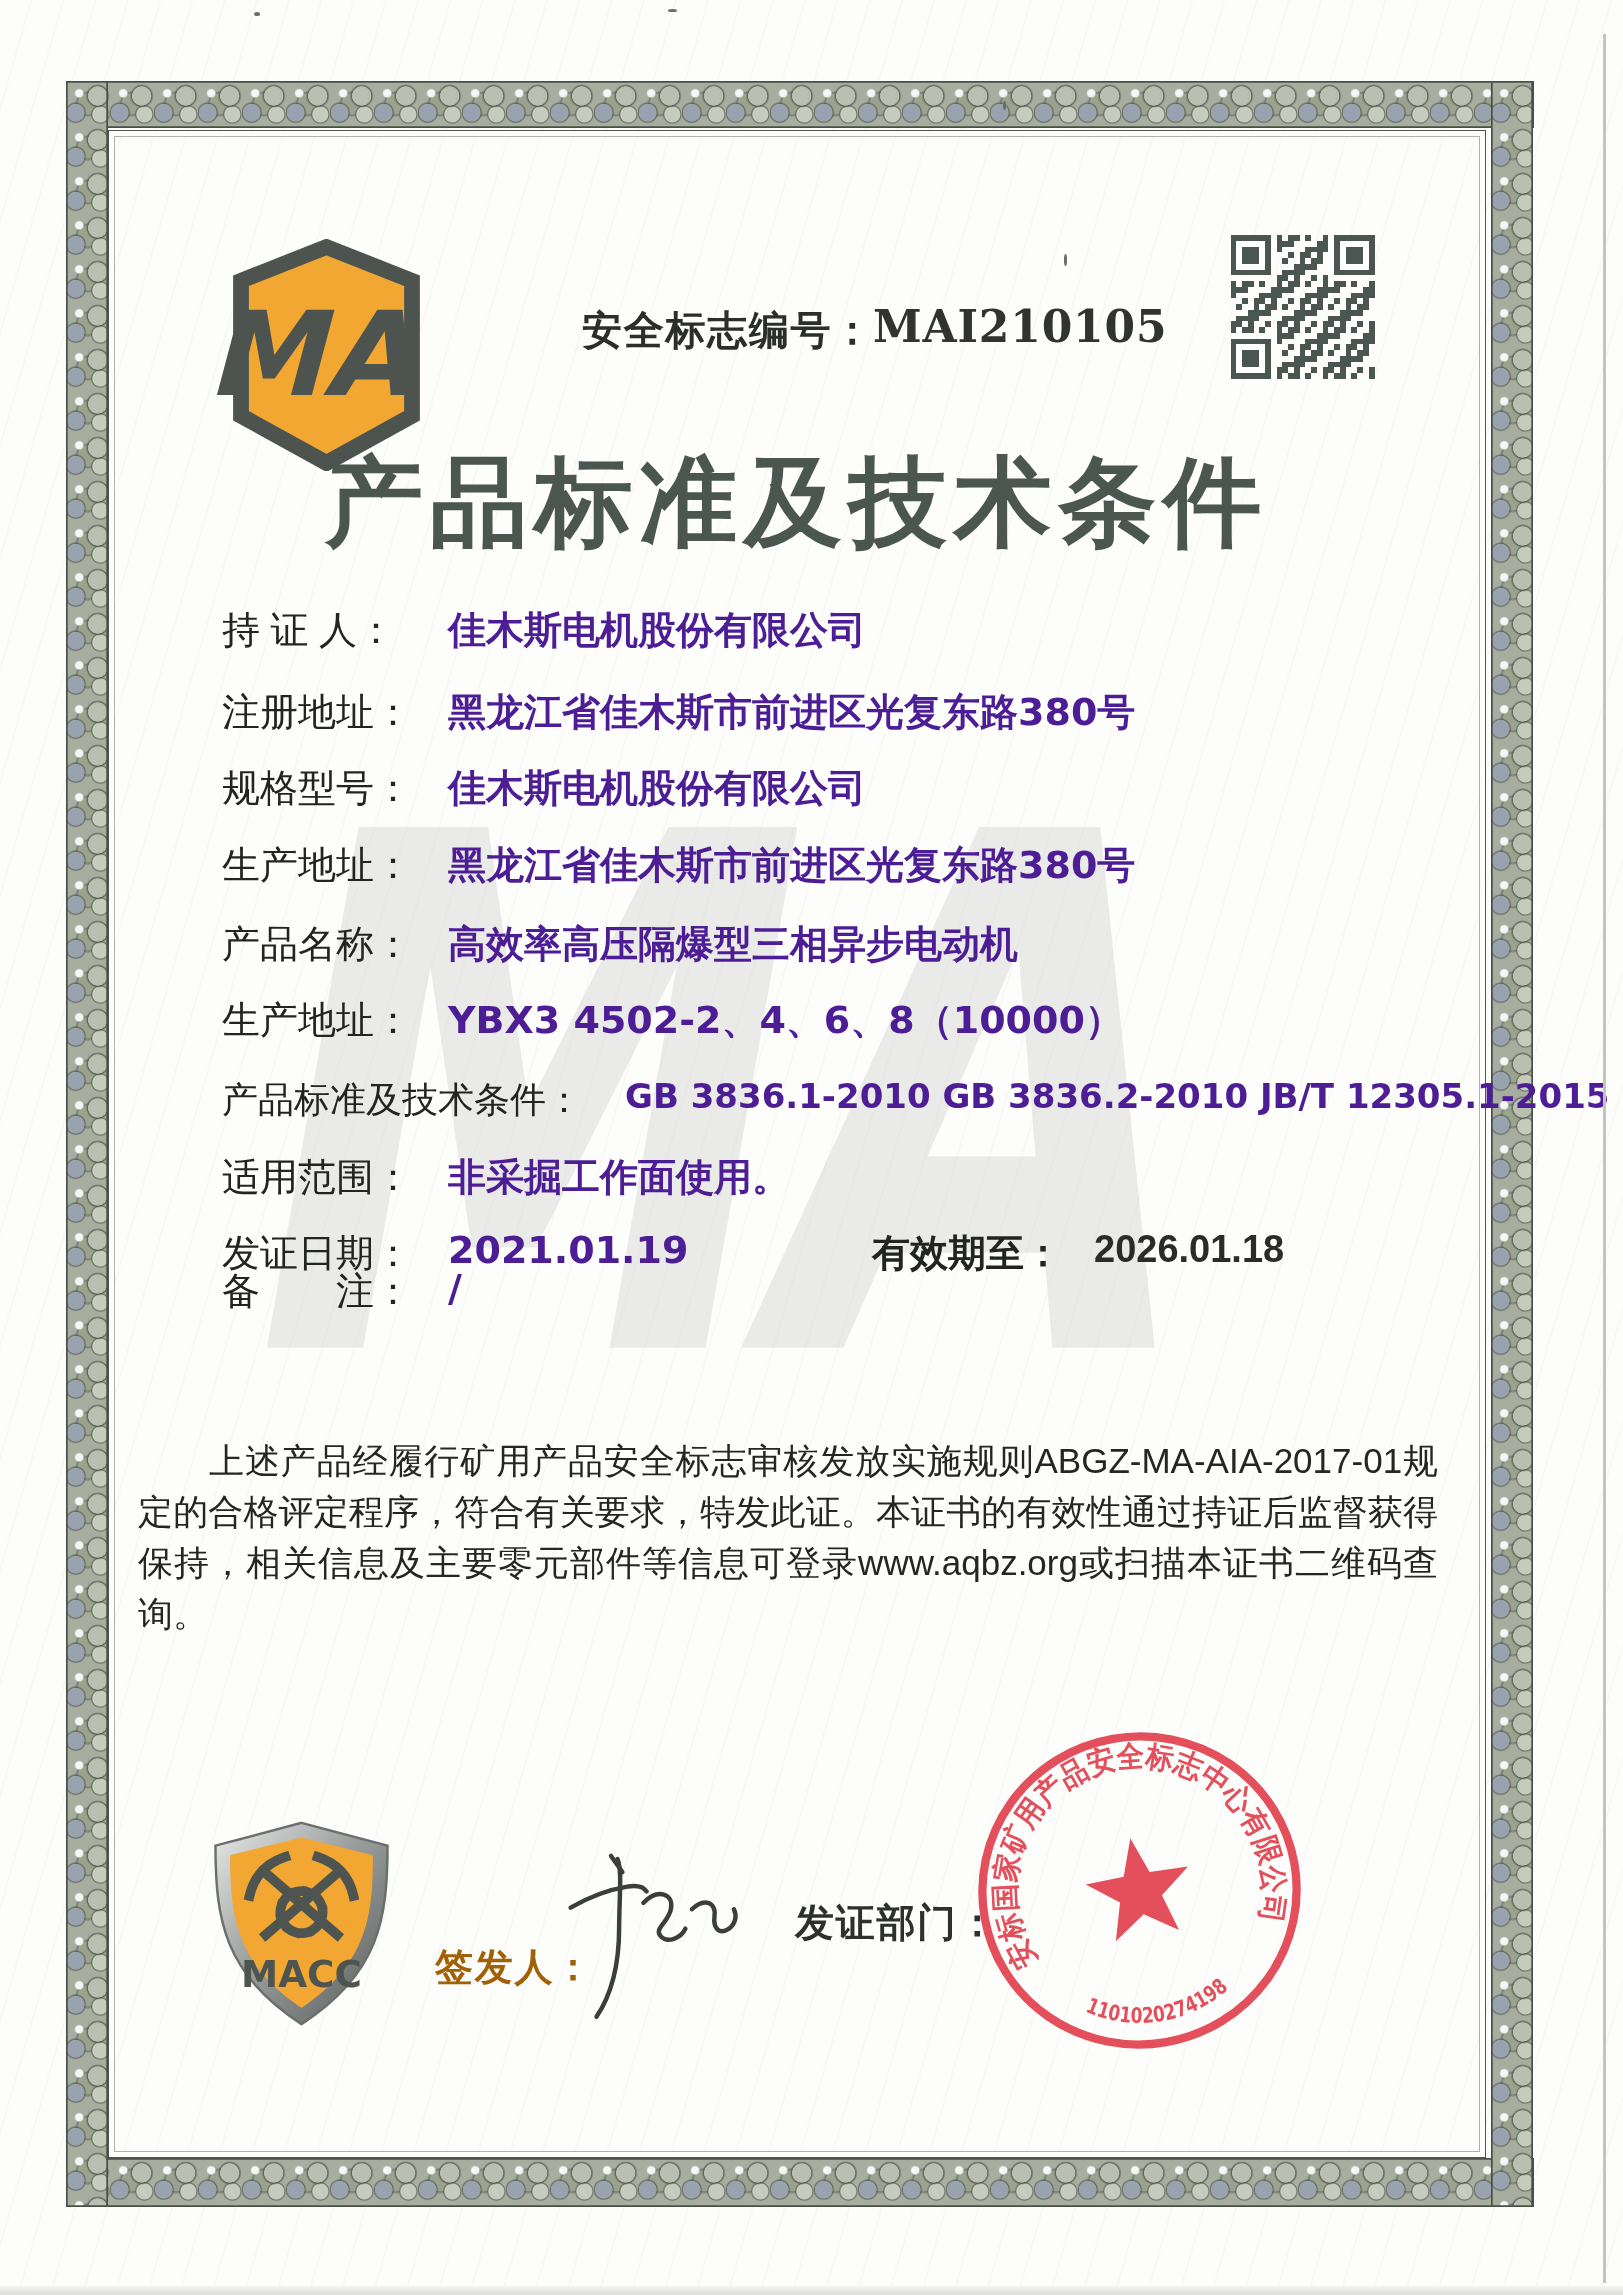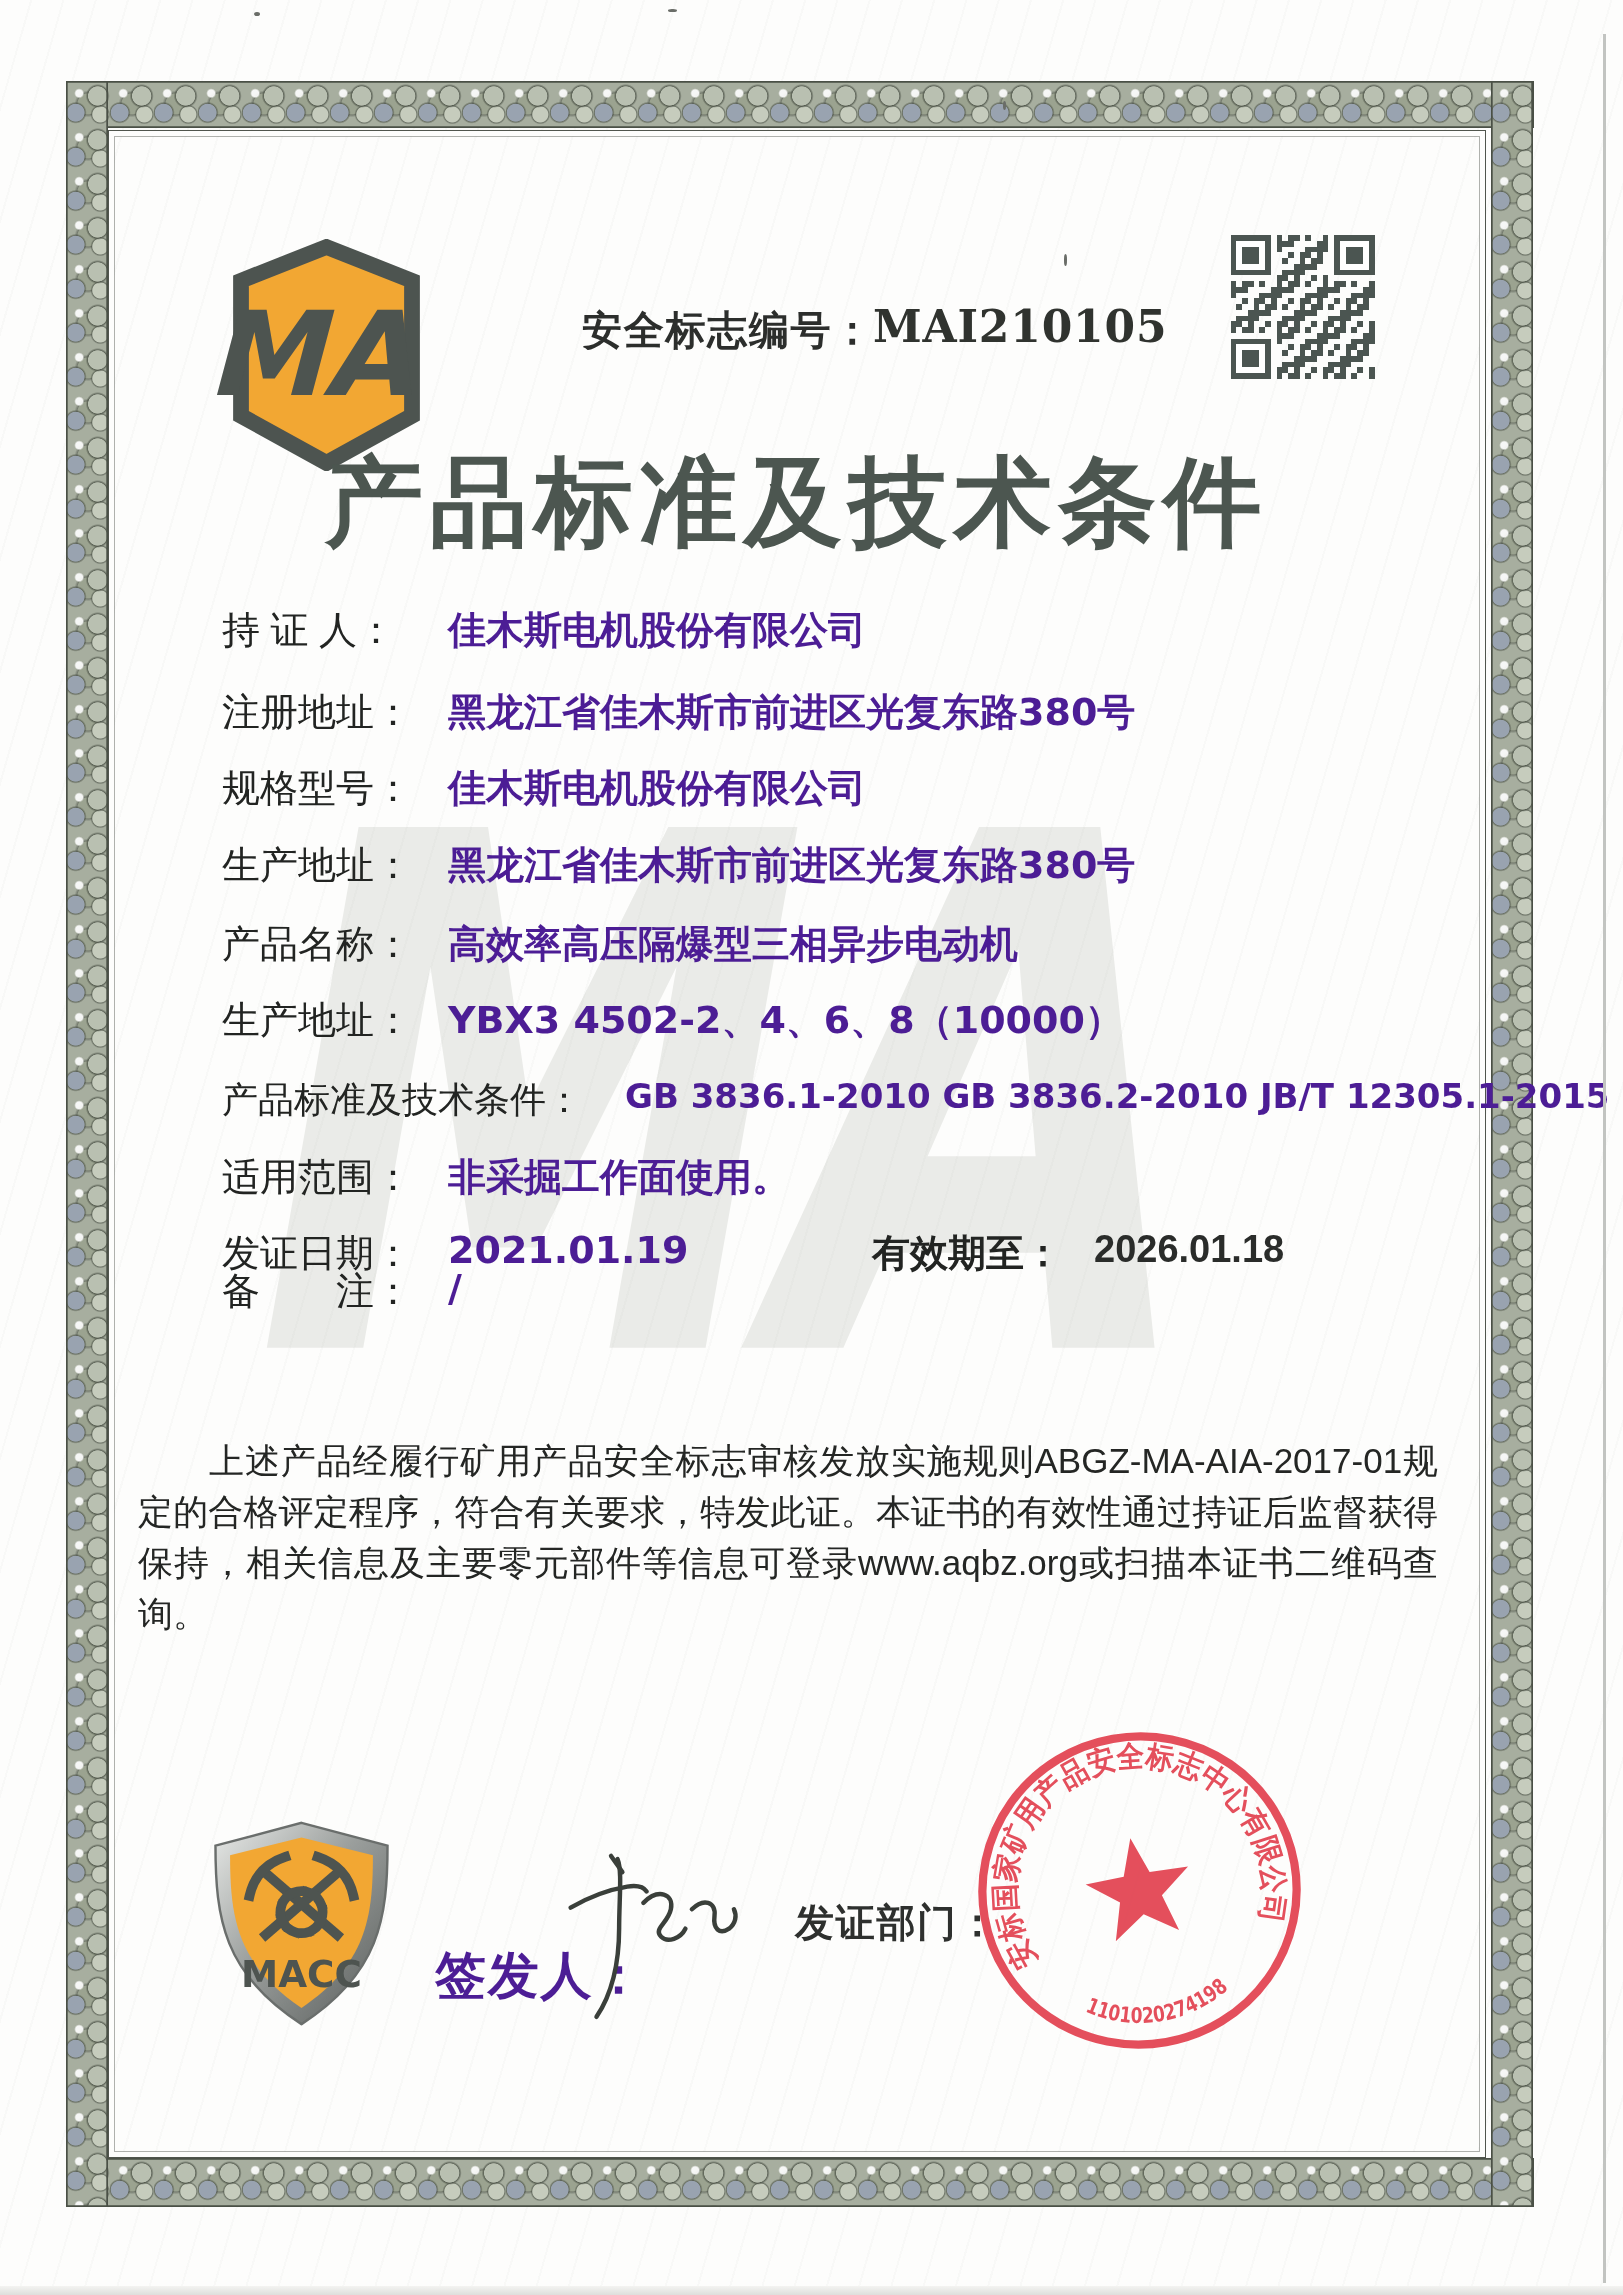--- a/index.html
+++ b/index.html
@@ -61,21 +61,21 @@
   .row .val2{position:absolute;left:872px;top:0;font-weight:600;color:#2a2c2a;}
   .row-std{font-size:36px;}
   .row-std .lab{letter-spacing:0;}
   .row-std .val{left:403px;font-size:34px;letter-spacing:0;}
 
   .paragraph{position:absolute;left:138px;top:1435px;width:1300px;font-size:35px;
     line-height:51px;color:#242624;text-align:justify;text-indent:71px;font-weight:400;}
 
   
   .macc{position:absolute;left:201px;top:1818px;width:201px;height:211px;}
-  .signer-label{position:absolute;left:435px;top:1894px;font-size:51px;font-weight:600;color:#4c1d95;letter-spacing:1.7px;margin-top:48px;}
+  .signer-label{position:absolute;left:435px;top:1894px;font-size:38px;font-weight:600;color:#a16207;letter-spacing:1.7px;margin-top:48px;}
   .signature{position:absolute;left:548px;top:1847px;width:194px;height:186px;}
   .issuer-label{position:absolute;left:795px;top:1896px;font-size:39px;font-weight:600;color:#2e302e;letter-spacing:1.7px;}
   .stamp{position:absolute;left:971px;top:1725px;width:337px;height:331px;
     transform:rotate(-10deg);opacity:0.92;}
 </style>
 </head>
 <body>
 
 <div class="page">
   <div class="scan-texture"></div>

